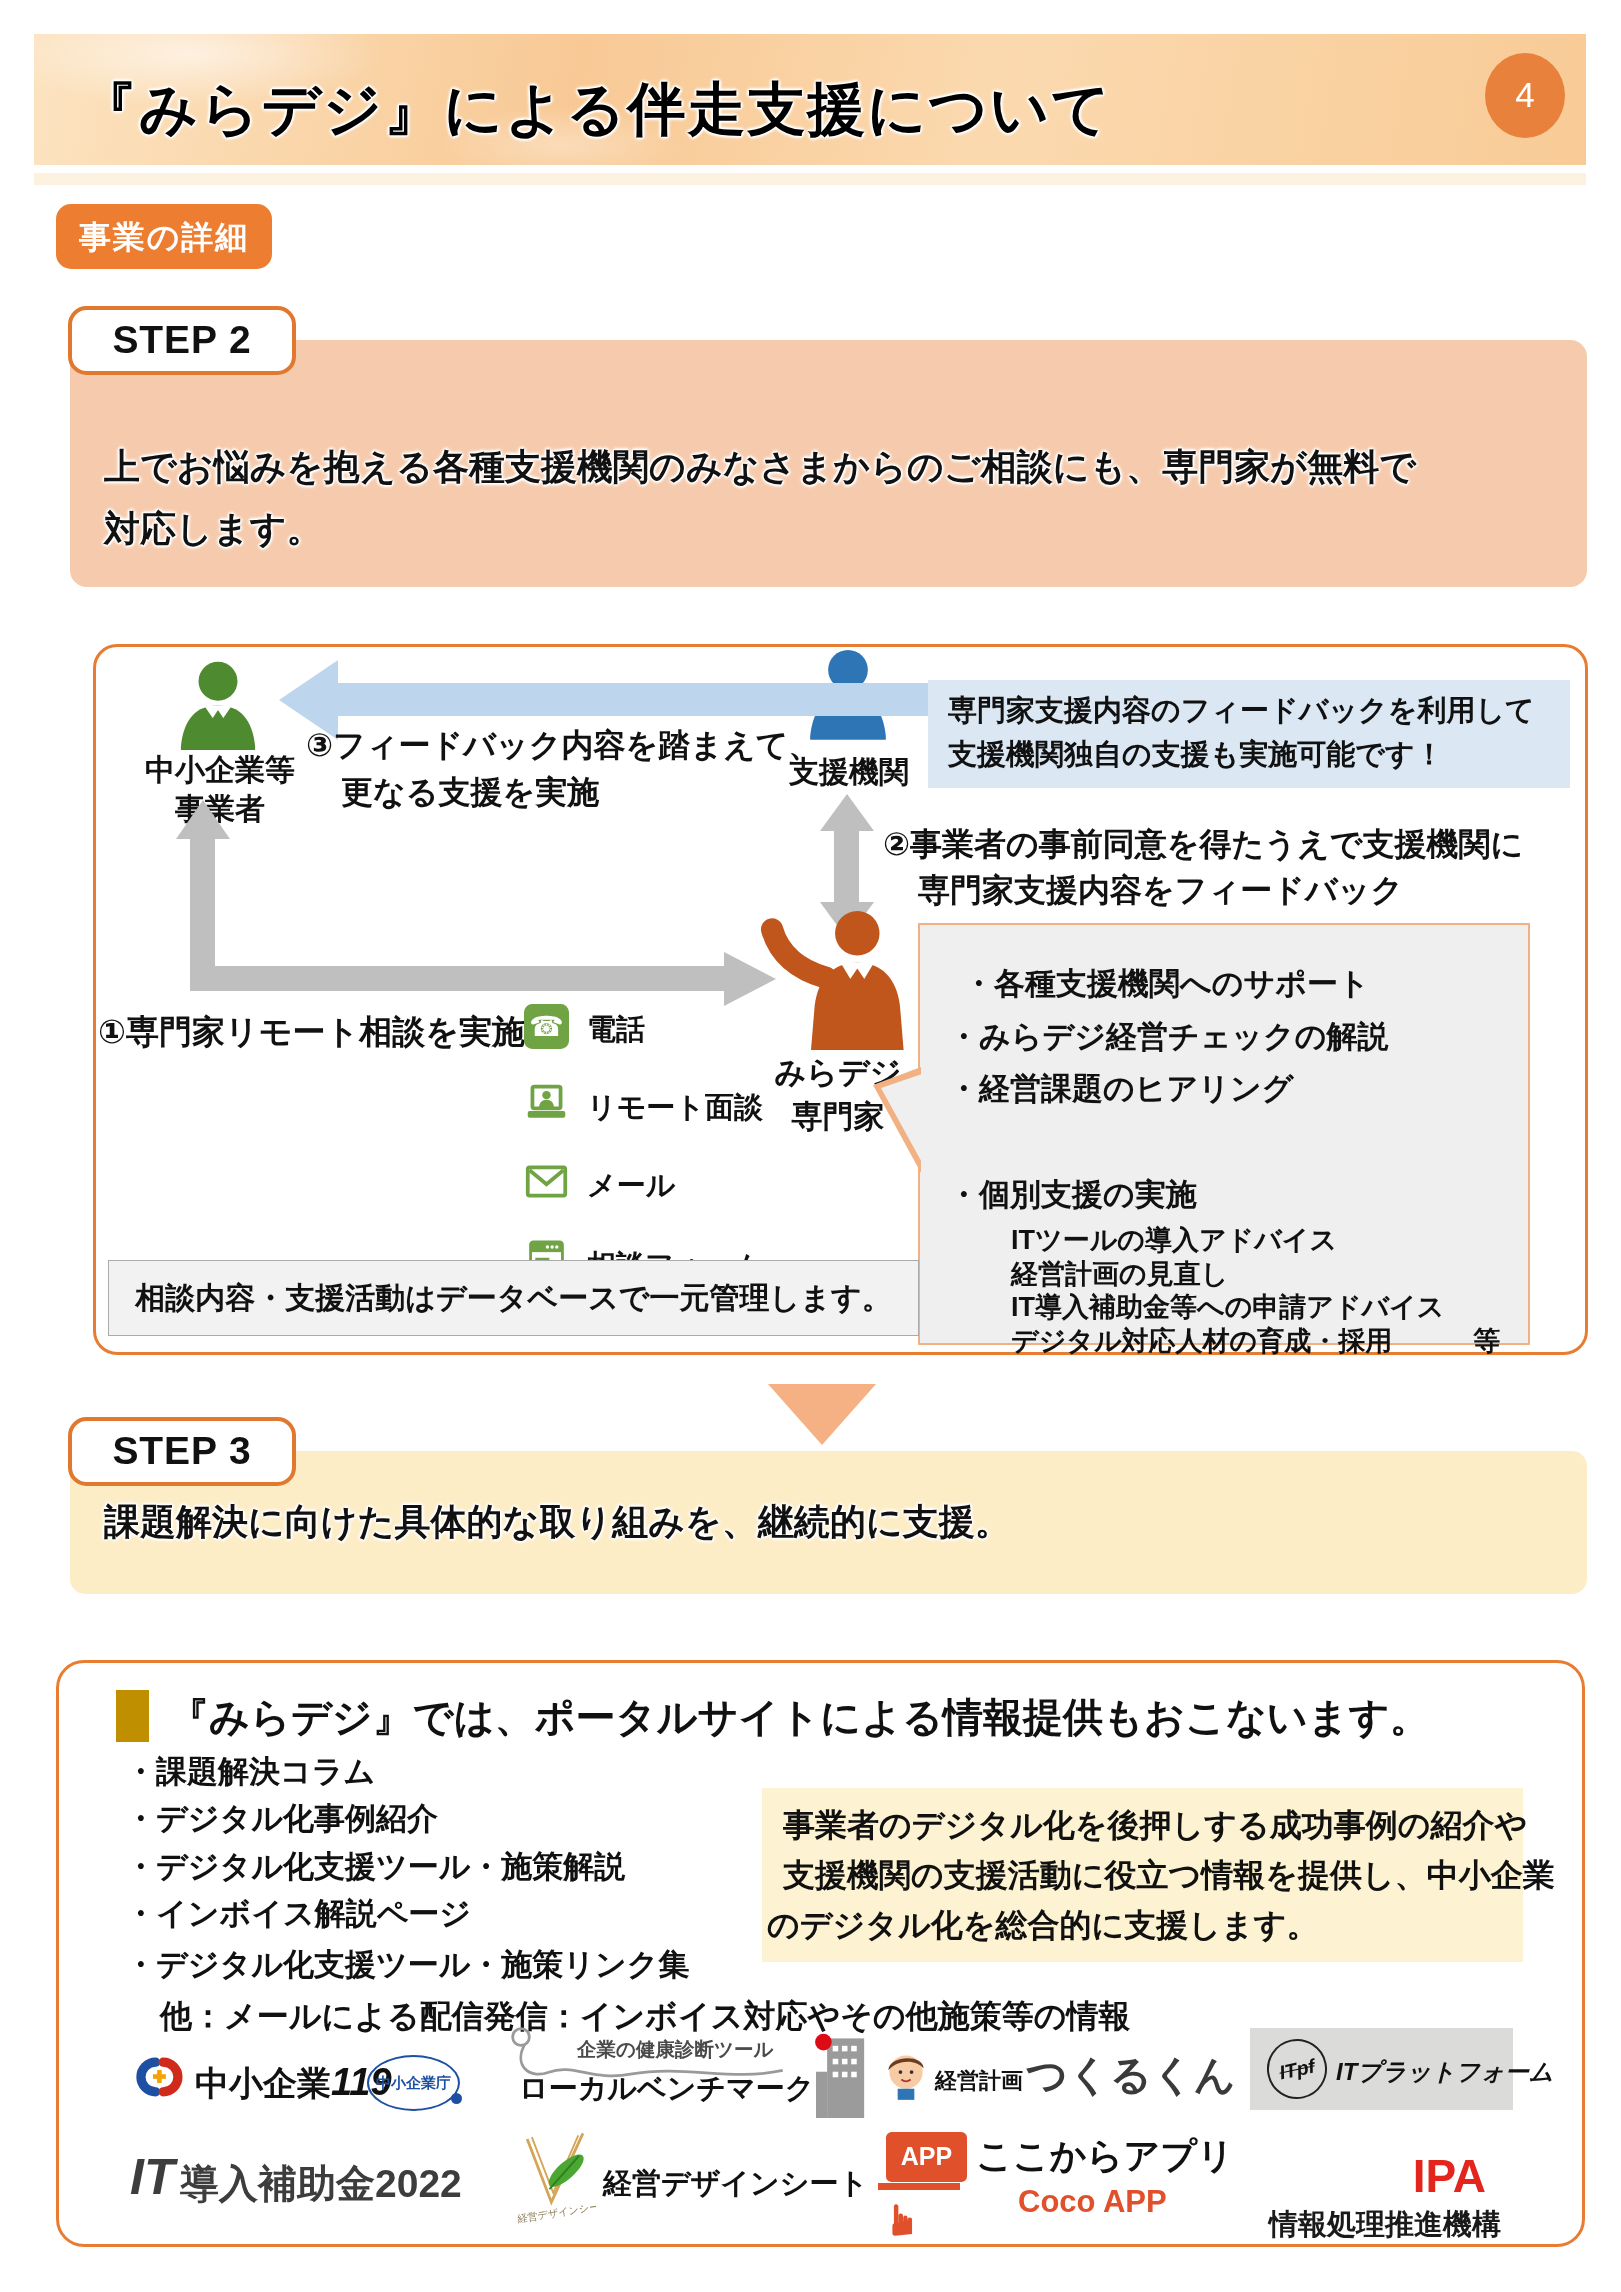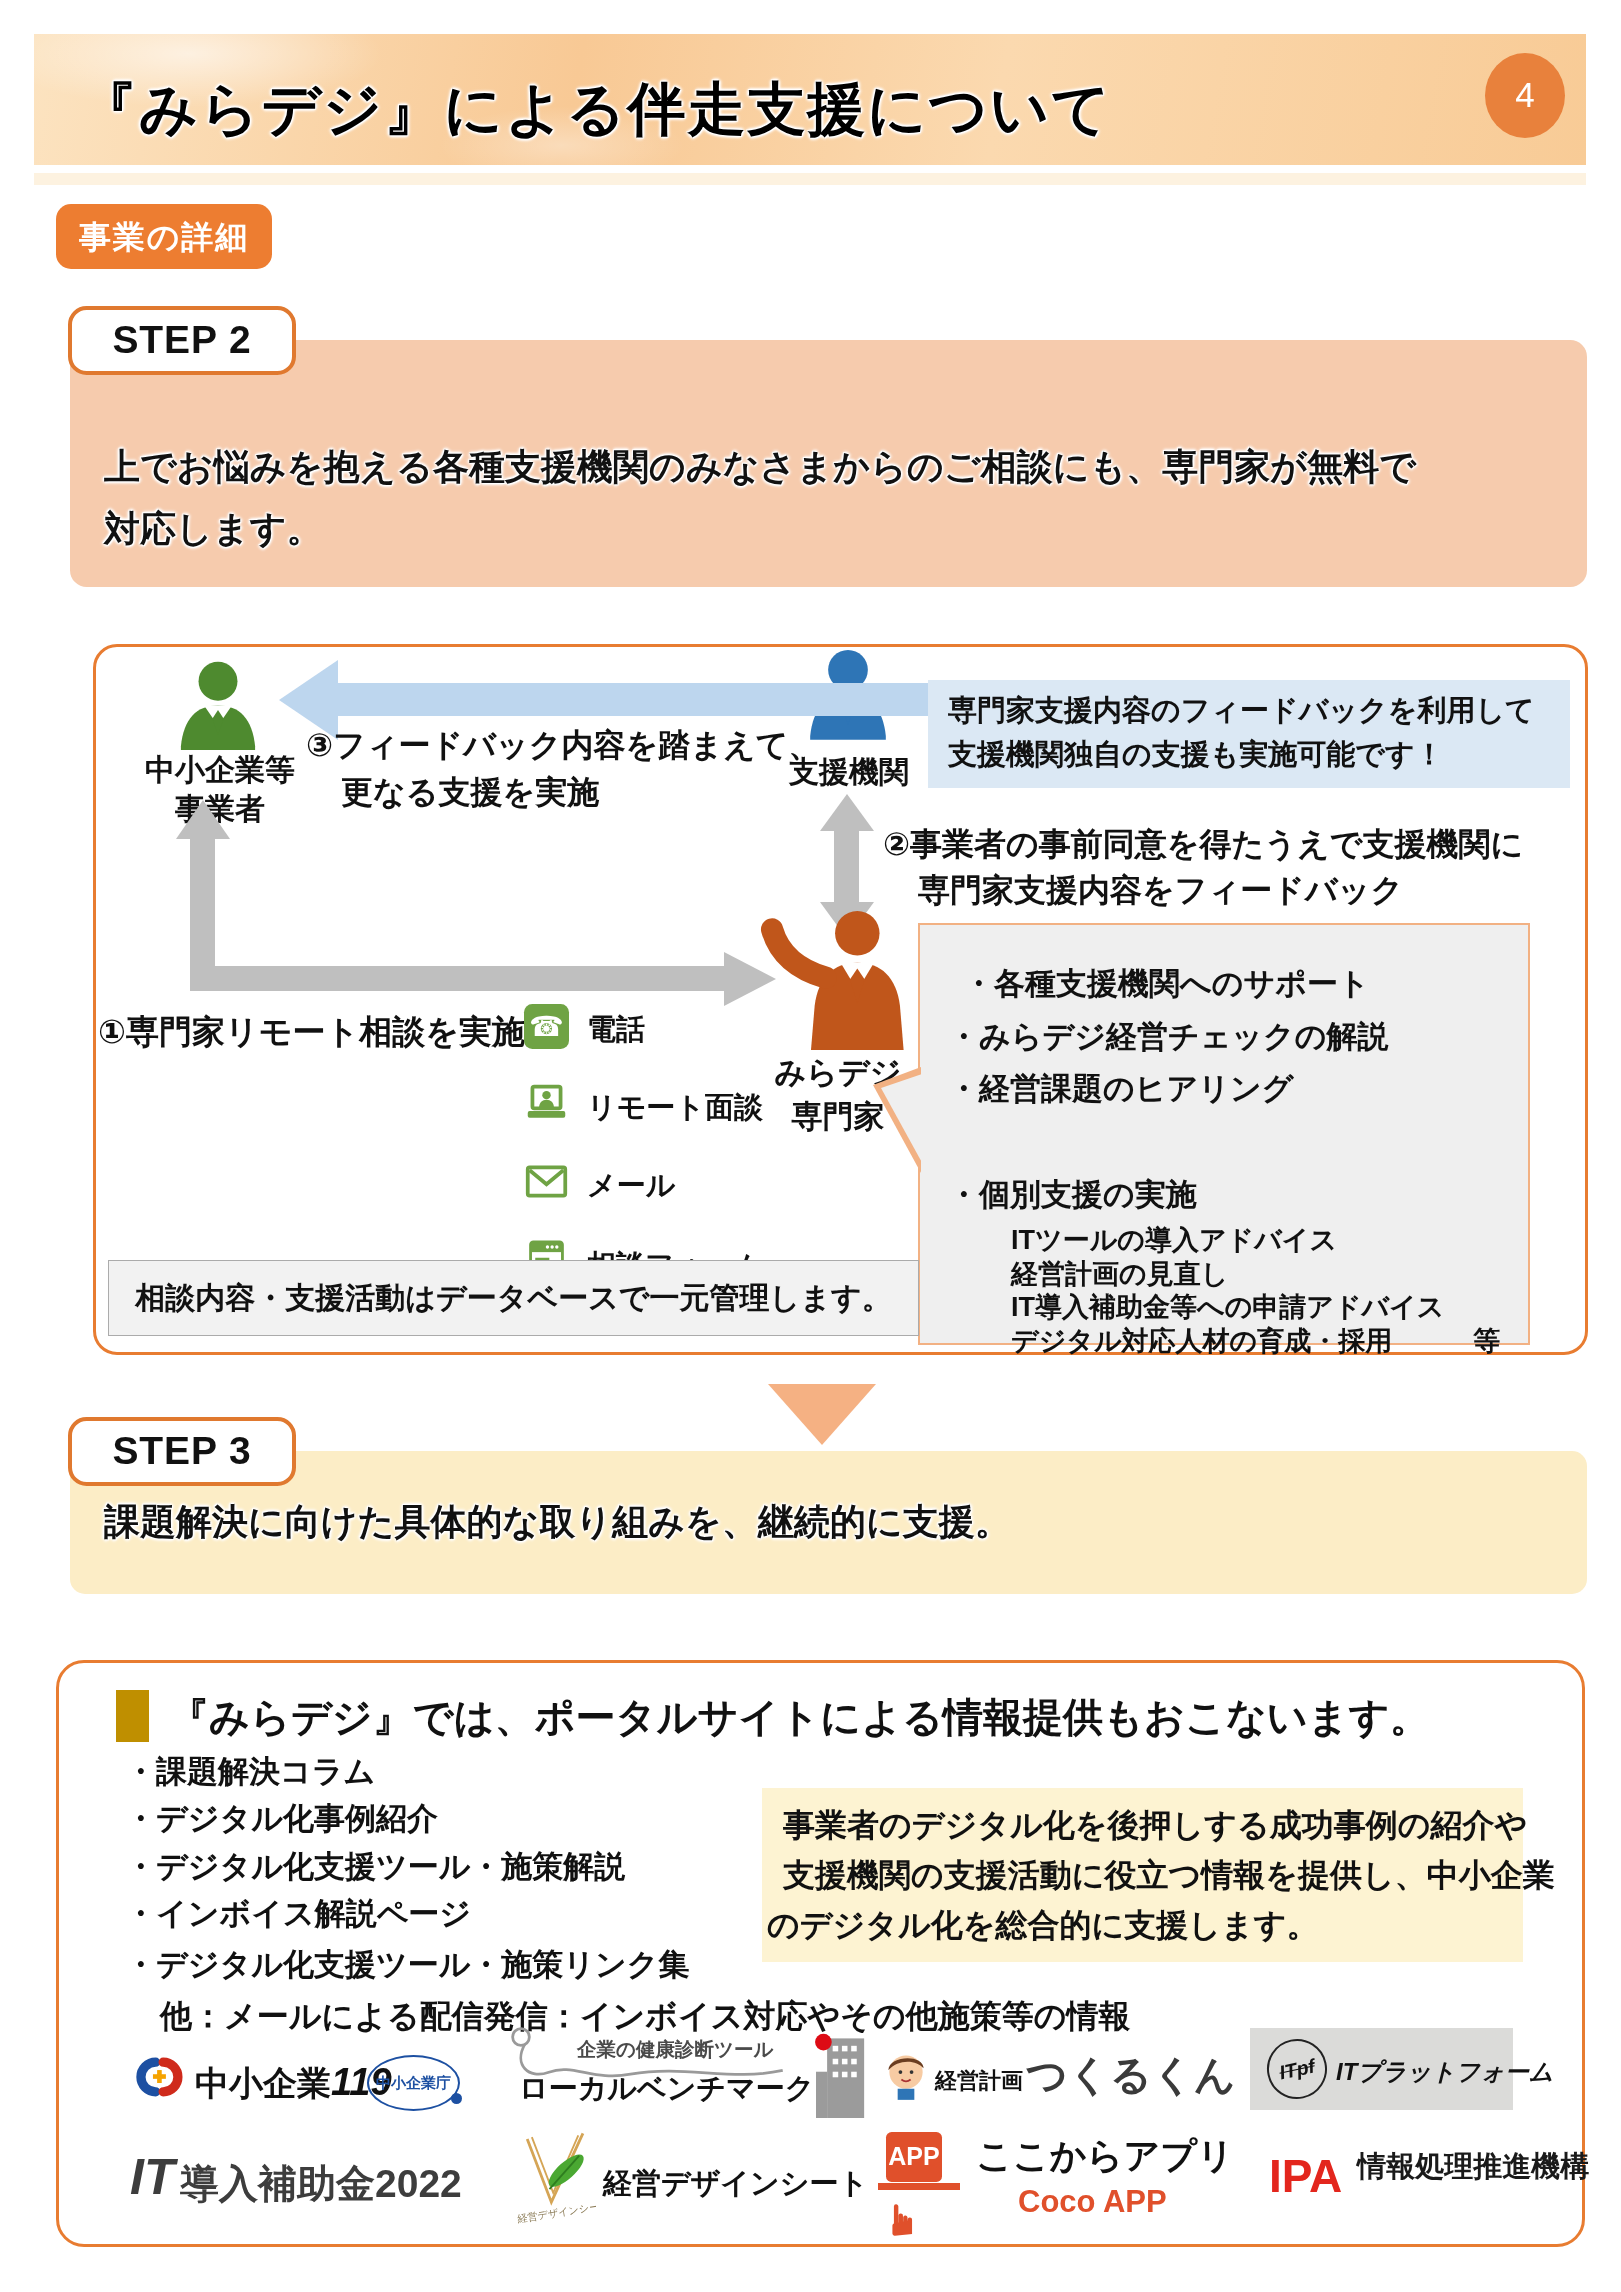--- a/index.html
+++ b/index.html
@@ -241,28 +241,28 @@
 
   <svg class="abs" style="left:516px;top:2126px;" width="80" height="104" viewBox="0 0 86 112">
     <path d="M12,14 L38,82 L72,8" stroke="#d5a556" stroke-width="3" fill="none"></path>
     <path d="M17,12 L40,72 L67,10" stroke="#d5a556" stroke-width="2" fill="none"></path>
     <ellipse cx="54" cy="48" rx="24" ry="9" fill="#4aa832" transform="rotate(-42 54 48)"></ellipse>
     <path d="M36,68 L68,32" stroke="#2e7d1f" stroke-width="2"></path>
     <text x="2" y="104" font-size="11" fill="#8a7a55" transform="rotate(-9 2 104)">経営デザインシート</text>
   </svg>
   <div class="abs t b" style="left:603px;top:2165px;font-size:29px;">経営デザインシート</div>
 
-  <div class="abs" style="left:886px;top:2132px;width:56px;height:50px;background:#e0502b;border-radius:5.6px;
+  <div class="abs" style="left:886px;top:2132px;width:81px;height:50px;background:#e0502b;border-radius:5.6px;
               display:flex;align-items:center;justify-content:center;">
     <span class="t b" style="color:#fff;font-size:25px;">APP</span>
   </div>
   <div class="abs" style="left:878px;top:2183px;width:82px;height:6.5px;background:#e0502b;"></div>
   <div class="abs" style="left:883px;top:2195px;font-size:43px;color:#e0502b;transform:rotate(-90deg);">☛</div>
   <div class="abs t b" style="left:976px;top:2133px;font-size:36px;">ここからアプリ</div>
   <div class="abs t b" style="left:1018px;top:2183px;font-size:31px;color:#e0502b;">Coco APP</div>
 
-  <div class="abs" style="left:1269px;top:2148px;display:flex;align-items:flex-start;">
+  <div class="abs" style="left:1269px;top:2148px;display:flex;align-items:flex-end;flex-direction:column;">
     <span class="t" style="font-size:46px;font-weight:900;color:#e3261d;margin-right:15px;">IPA</span>
     <span class="t b" style="font-size:29px;color:#1a1a1a;">情報処理推進機構</span>
   </div>
 
 </div>
 
 
 </body></html>

